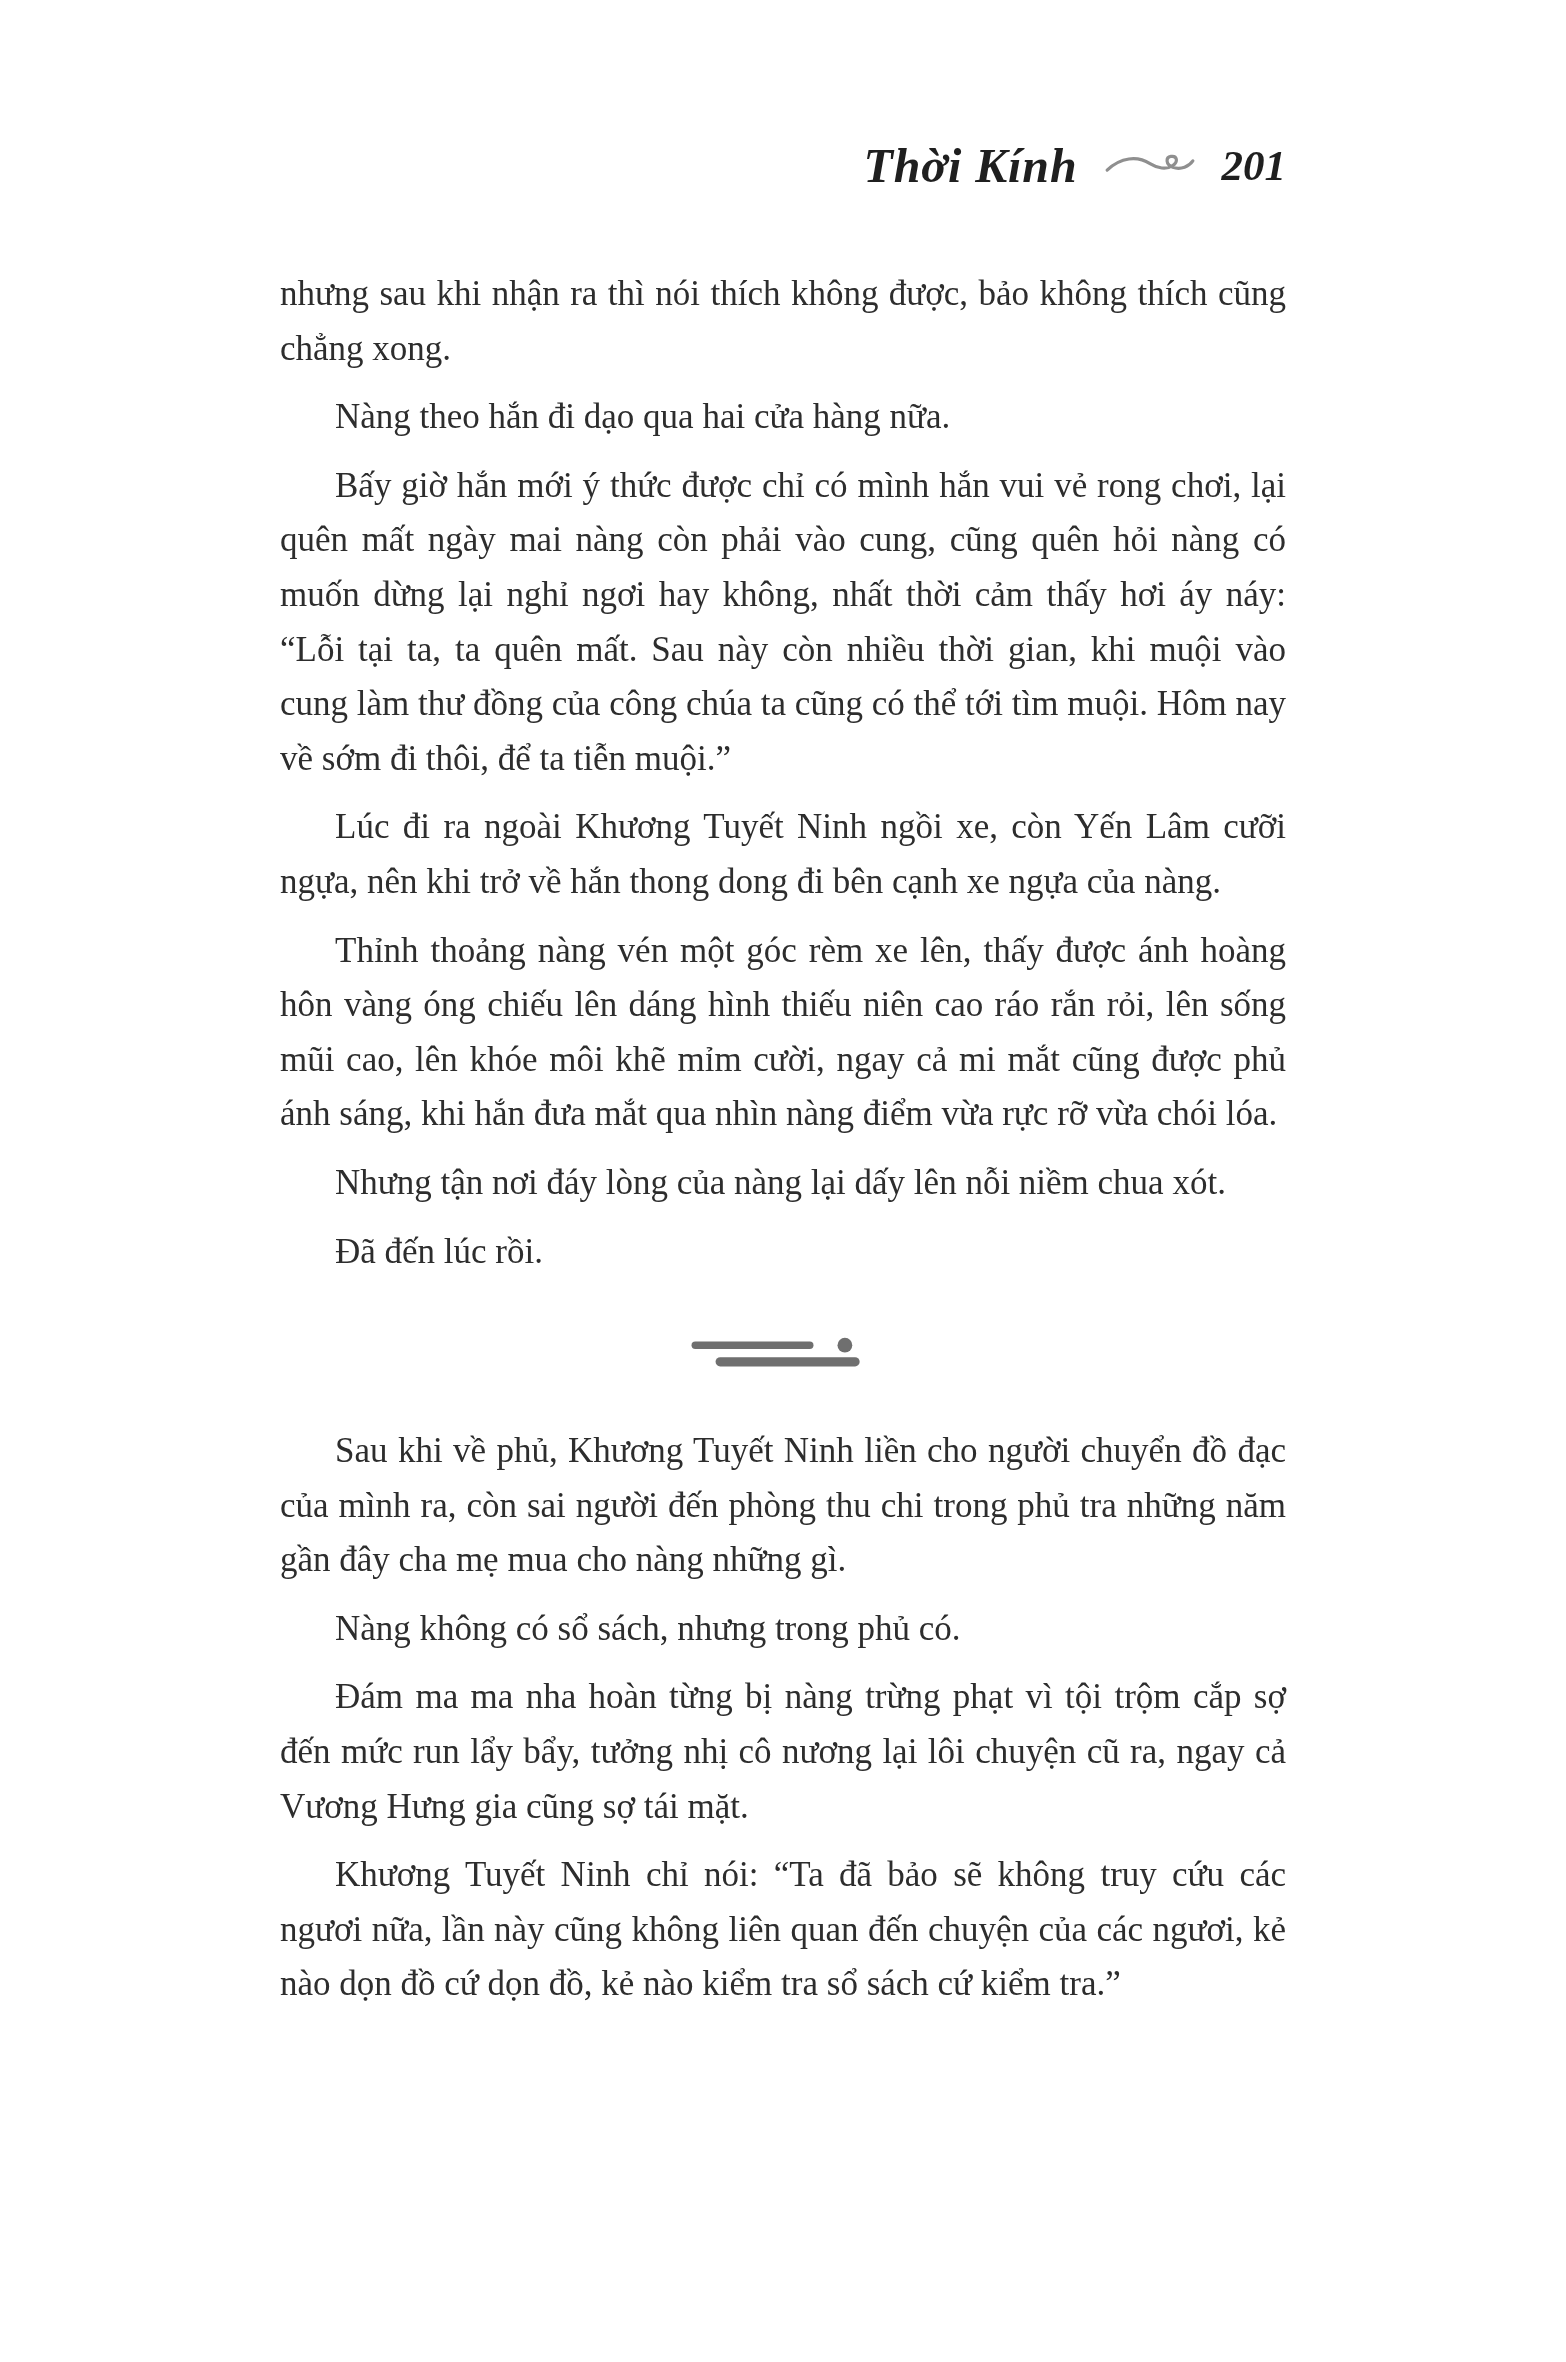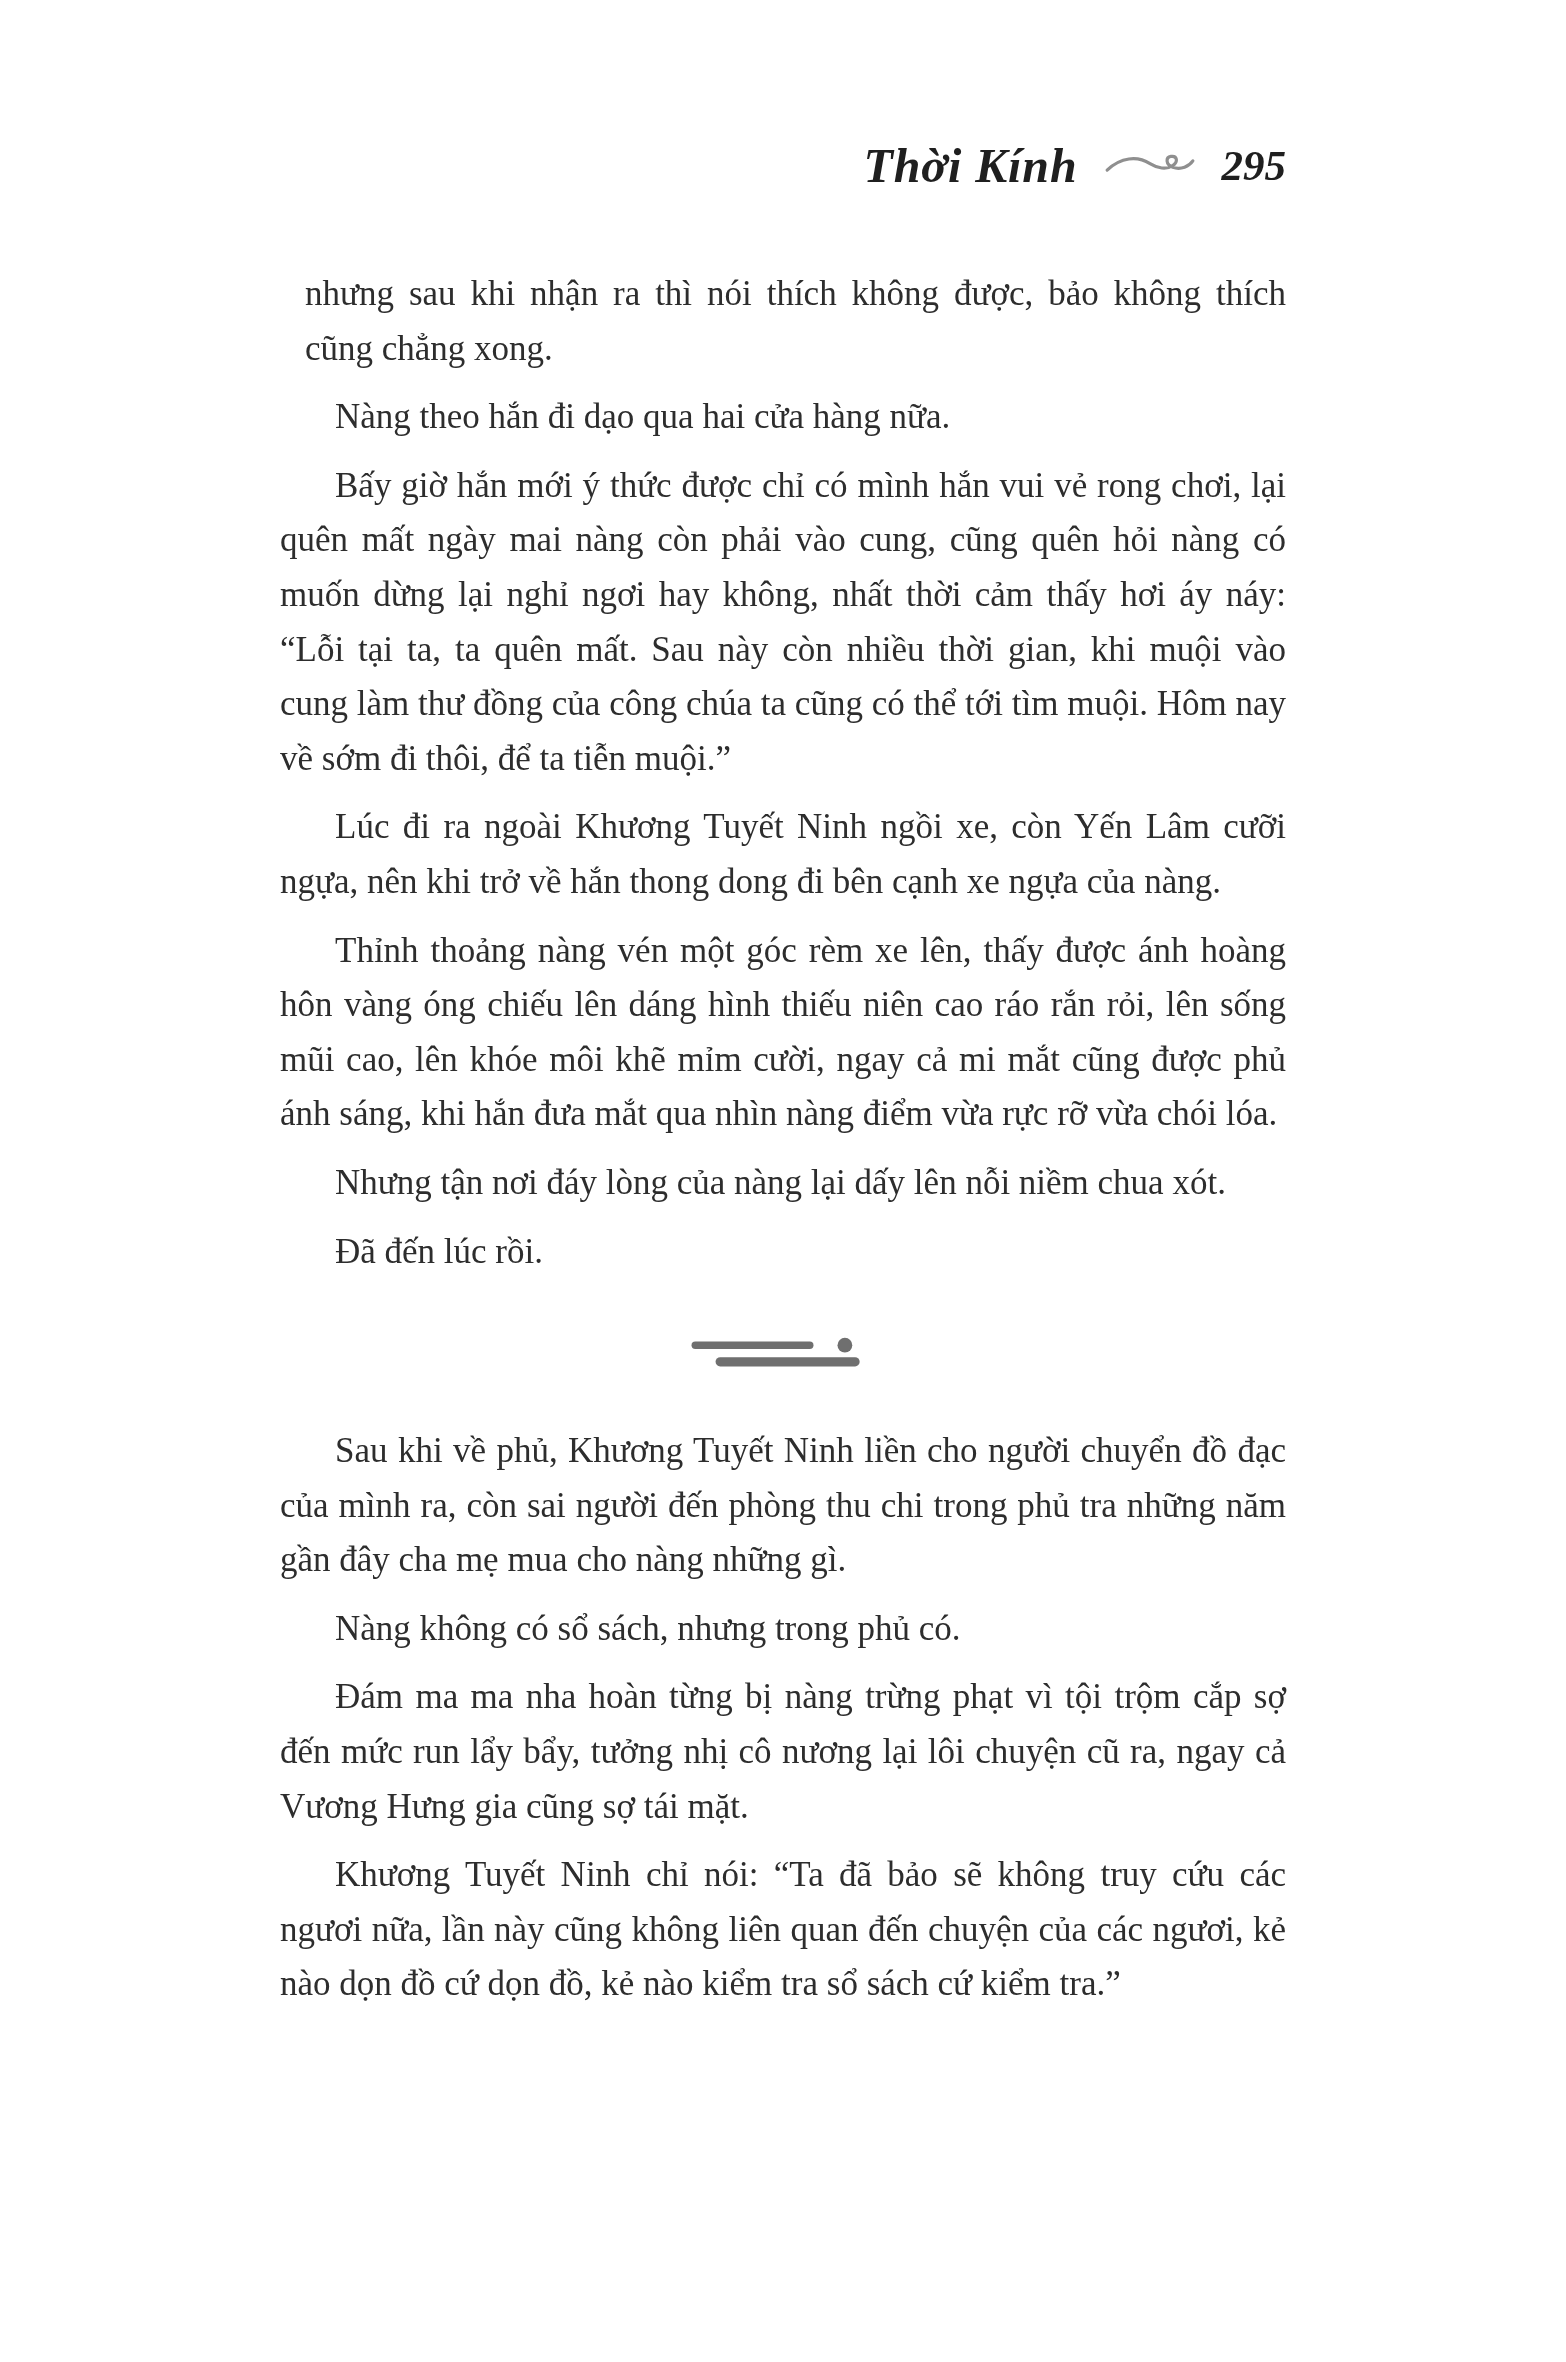--- a/index.html
+++ b/index.html
@@ -46,42 +46,41 @@
     font-size: 35px;
     line-height: 1.56;
     text-align: justify;
     text-justify: inter-word;
     text-indent: 55px;
     color: #2d2d2d;
   }
   .body-text p.no-indent {
     text-indent: 0;
     margin-top: 0;
-    margin-left: 25px;
   }
   .divider {
     display: flex;
     justify-content: center;
     margin: 55px 0 51px 0;
   }
   .divider svg { display: block; }
 </style>
 </head>
 <body>
 
 <div class="page">
 
   <header class="page-header">
     <span class="book-title">Thời Kính</span>
     <span class="flourish">
       <svg width="92" height="31" viewBox="0 0 100 34" aria-hidden="true">
         <path d="M3 22 C 18 8, 36 6, 50 15 C 58 20, 68 22, 75 17 C 81 13, 80 6, 73 7 C 67 8, 67 16, 75 19 C 84 22, 93 18, 97 12" fill="none" stroke="#8f8f8f" stroke-width="3.5" stroke-linecap="round"></path>
       </svg>
     </span>
-    <span class="page-number">295</span>
+    <span class="page-number">201</span>
   </header>
 
   <main class="body-text">
 
     <p class="no-indent">nhưng sau khi nhận ra thì nói thích không được, bảo không thích cũng chẳng xong.</p>
     <p>Nàng theo hắn đi dạo qua hai cửa hàng nữa.</p>
     <p>Bấy giờ hắn mới ý thức được chỉ có mình hắn vui vẻ rong chơi, lại quên mất ngày mai nàng còn phải vào cung, cũng quên hỏi nàng có muốn dừng lại nghỉ ngơi hay không, nhất thời cảm thấy hơi áy náy: “Lỗi tại ta, ta quên mất. Sau này còn nhiều thời gian, khi muội vào cung làm thư đồng của công chúa ta cũng có thể tới tìm muội. Hôm nay về sớm đi thôi, để ta tiễn muội.”</p>
     <p>Lúc đi ra ngoài Khương Tuyết Ninh ngồi xe, còn Yến Lâm cưỡi ngựa, nên khi trở về hắn thong dong đi bên cạnh xe ngựa của nàng.</p>
     <p>Thỉnh thoảng nàng vén một góc rèm xe lên, thấy được ánh hoàng hôn vàng óng chiếu lên dáng hình thiếu niên cao ráo rắn rỏi, lên sống mũi cao, lên khóe môi khẽ mỉm cười, ngay cả mi mắt cũng được phủ ánh sáng, khi hắn đưa mắt qua nhìn nàng điểm vừa rực rỡ vừa chói lóa.</p>
     <p>Nhưng tận nơi đáy lòng của nàng lại dấy lên nỗi niềm chua xót.</p>

